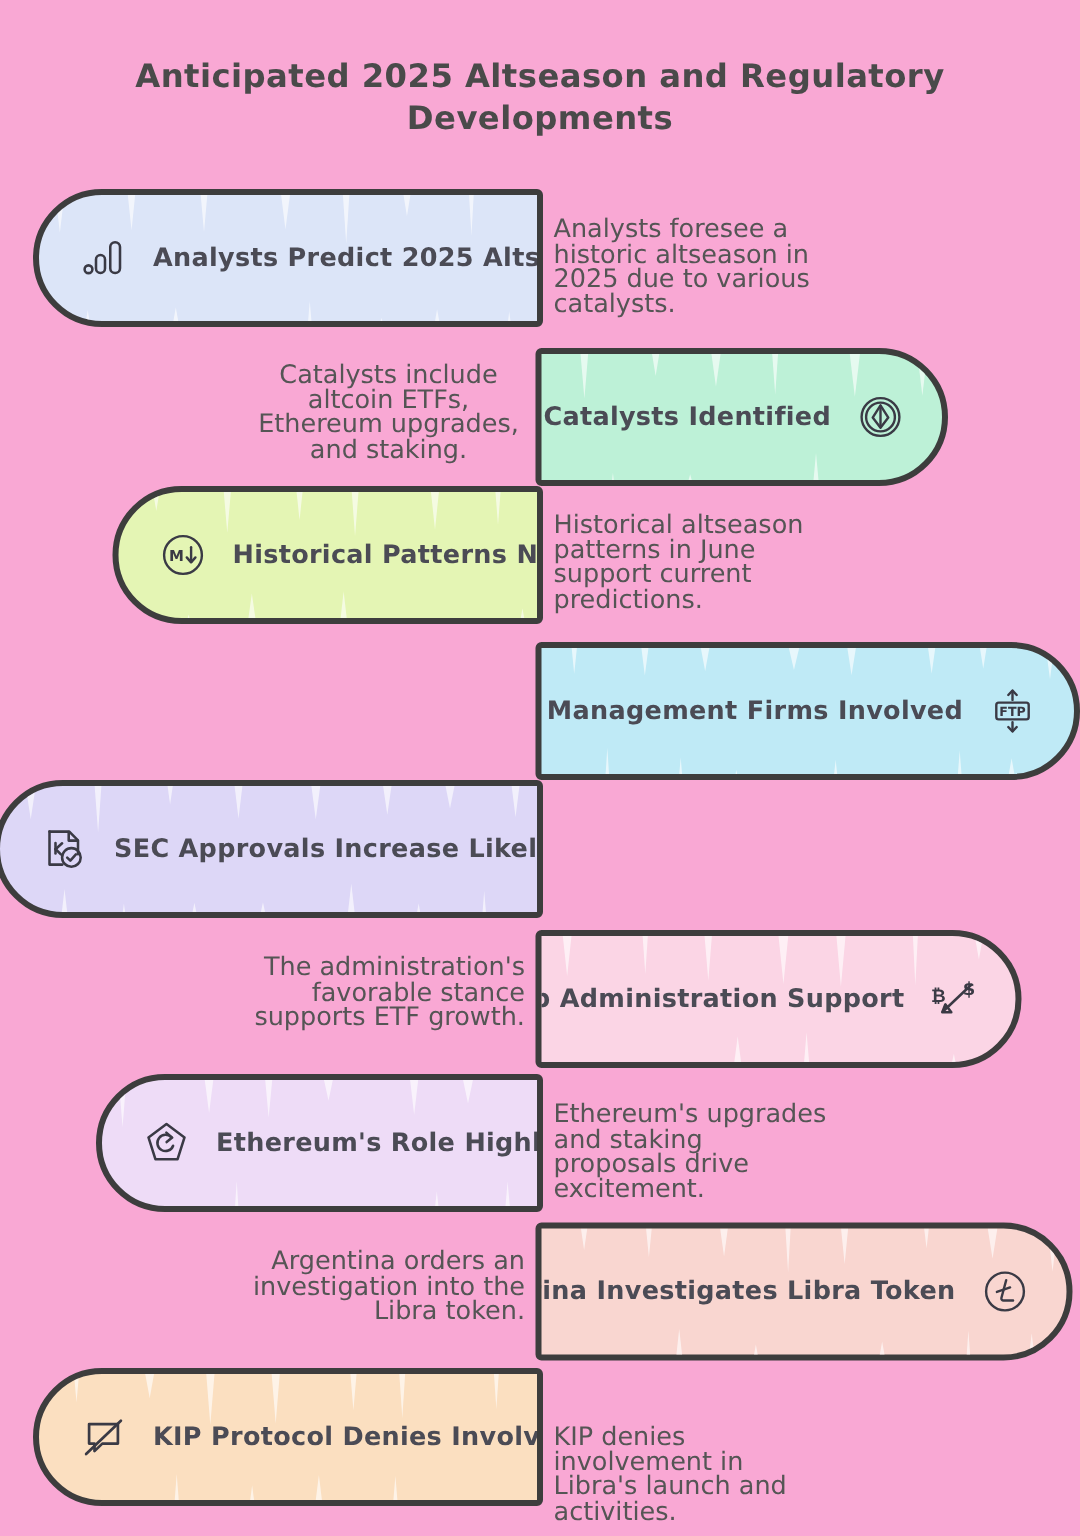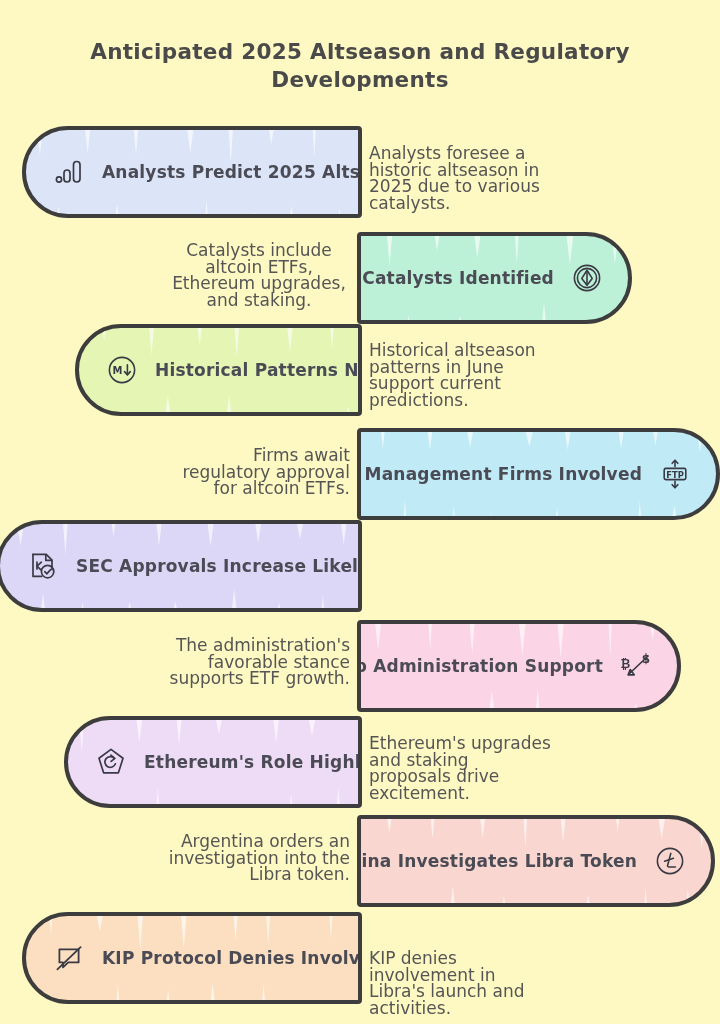--- a/index.html
+++ b/index.html
@@ -9,21 +9,21 @@
     height: 1024px;
     background: #ffffff;
     font-family: "DejaVu Sans", sans-serif;
     overflow: hidden;
   }
 
   #infographic {
     position: relative;
     width: 720px;
     height: 1024px;
-    background: #fef9c3;
+    background: #f9a8d4;
   }
 
   
   .title {
     position: absolute;
     left: 60px;
     top: 38px;
     width: 600px;
     text-align: center;
     font-family: "DejaVu Sans", sans-serif;
@@ -232,21 +232,20 @@
       <rect x="4.2" y="9.4" width="21.6" height="11.2" rx="1.6"></rect>
       <text x="15" y="18.5" font-family="DejaVu Sans, sans-serif" font-size="8.4" font-weight="bold" fill="currentColor" stroke="none" text-anchor="middle">FTP</text>
       <path d="M15 7.6 L15 1.6"></path>
       <path d="M12.2 4.3 L15 1.3 L17.8 4.3"></path>
       <path d="M15 22.4 L15 28.4"></path>
       <path d="M12.2 25.7 L15 28.7 L17.8 25.7"></path>
     </svg>
             </span>
           </div>
         </div>
-        <div class="desc on-left" style="top: 19px; color: rgb(85, 85, 85);">Firms await regulatory approval for altcoin ETFs.</div>
       </div>
       <div class="row" style="top: 520px;">
         <div class="card left" style="left: -4px; width: 366px; background: rgb(221, 215, 247); border-color: rgb(61, 61, 61);">
           <svg class="texture" width="366" height="92" viewBox="0 0 366 92" preserveAspectRatio="none">
             <path d="M17.1 0 L23.8 0 L20.5 22.1 Z" fill="#ffffff"></path>
             <path d="M40.3 92 L45.7 92 L43.0 68.7 Z" fill="#ffffff"></path>
             <path d="M63.1 0 L67.6 0 L65.4 31.1 Z" fill="#ffffff"></path>
             <path d="M80.8 92 L84.5 92 L82.6 78.4 Z" fill="#ffffff"></path>
             <path d="M111.7 0 L115.2 0 L113.4 12.3 Z" fill="#ffffff"></path>
             <path d="M126.8 92 L132.5 92 L129.6 77.8 Z" fill="#ffffff"></path>

